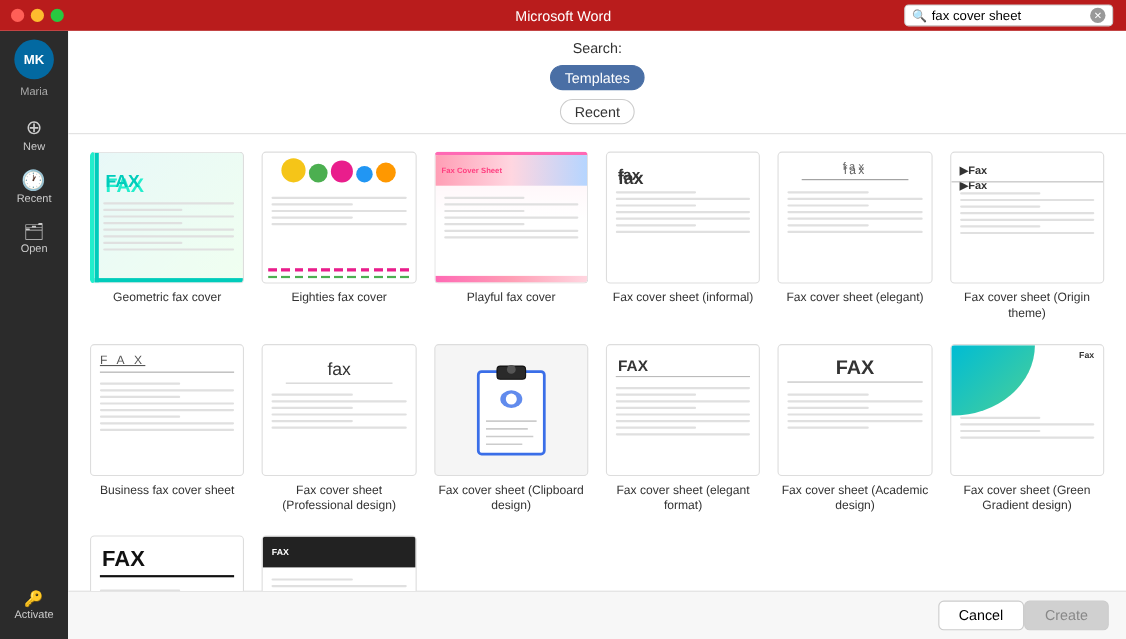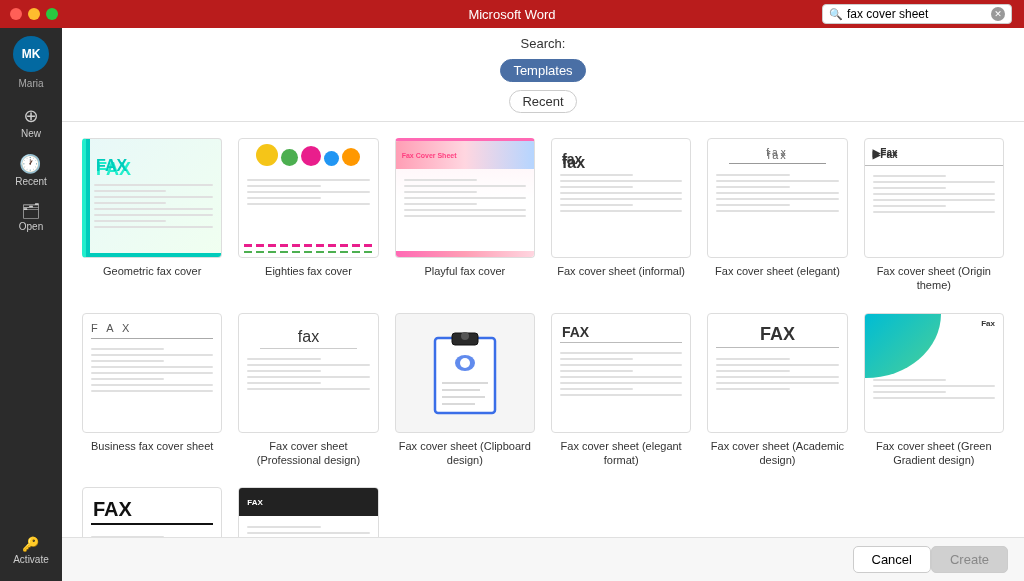--- a/index.html
+++ b/index.html
@@ -292,42 +292,42 @@
                 <div class="doc-line"></div>
               <div class="doc-line short"></div>
                 <div class="doc-line"></div>
             </div>
           </div>
           <span class="template-name">Fax cover sheet (elegant)</span>
         </div>
 
         <div class="template-item">
           <div class="template-thumb thumb-origin">
-            <div style="position:absolute;top:8px;left:8px;font-size:10px;font-weight:bold;color:#333;">▶Fax</div>
+            <div style="position:absolute;top:24px;left:8px;font-size:10px;font-weight:bold;color:#333;">▶Fax</div>
             <div style="position:absolute;top:26px;left:0;right:0;height:1px;background:#bbb;"></div>
             <div class="doc-lines" style="top:36px;">
               <div class="doc-line short"></div>
               <div class="doc-line"></div>
                 <div class="doc-line short"></div>
               <div class="doc-line"></div>
                 <div class="doc-line"></div>
               <div class="doc-line short"></div>
                 <div class="doc-line"></div>
             </div>
           </div>
           <span class="template-name">Fax cover sheet (Origin theme)</span>
         </div>
 
       </div>
 
       <div class="grid-row">
 
         <div class="template-item">
           <div class="template-thumb" style="background:white;position:relative;">
-            <div style="position:absolute;top:8px;left:8px;font-size:11px;color:#555;letter-spacing:3px;">F A X</div>
+            <div style="position:absolute;top:8px;left:8px;font-size:11px;color:#555;letter-spacing:3px;text-decoration:underline;">F A X</div>
             <div style="position:absolute;top:24px;left:8px;right:8px;height:1px;background:#aaa;"></div>
             <div class="doc-lines" style="top:34px;">
               <div class="doc-line short"></div>
               <div class="doc-line"></div>
                 <div class="doc-line short"></div>
               <div class="doc-line"></div>
                 <div class="doc-line"></div>
               <div class="doc-line short"></div>
                 <div class="doc-line"></div>
               <div class="doc-line"></div>

